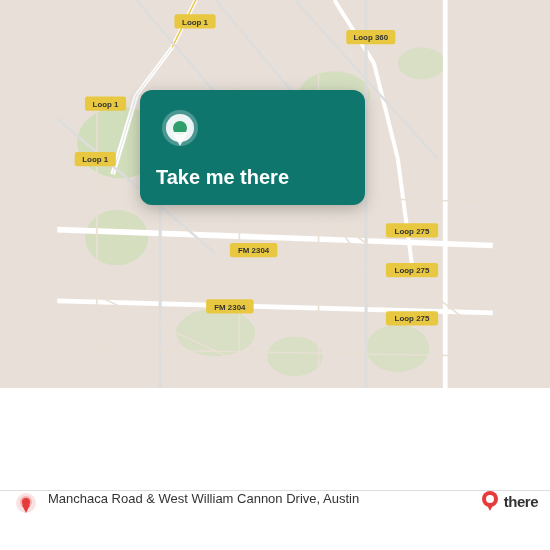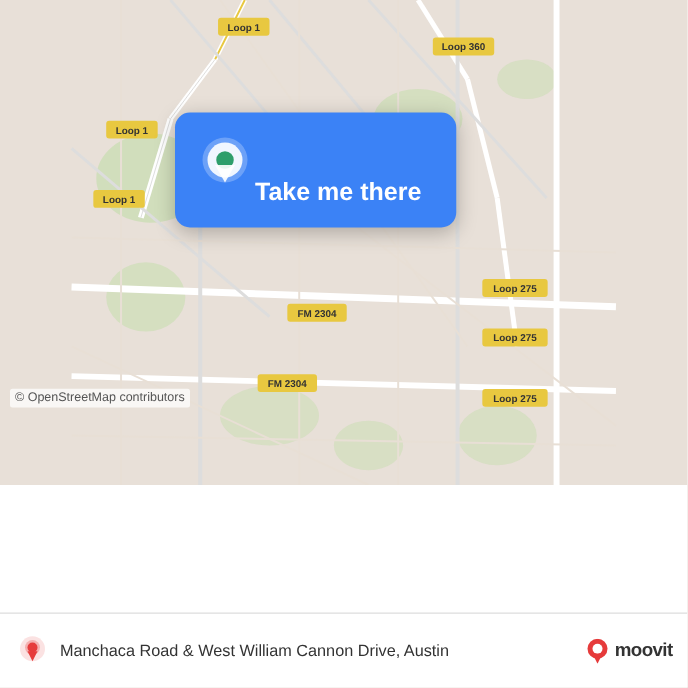--- a/index.html
+++ b/index.html
@@ -26,21 +26,21 @@
       height: 100%;
       position: absolute;
       top: 0; left: 0;
     }
 
     #bottom-bar {
       width: 550px;
       height: 60px;
       background: #fff;
       display: flex;
-      align-items: center;
+      align-items: flex-start;
       padding: 0 12px;
       border-top: 1px solid #ddd;
       position: absolute;
       bottom: 0;
     }
 
     .bottom-location-icon {
       width: 28px;
       height: 28px;
       margin-right: 8px;
@@ -81,25 +81,25 @@
       padding: 2px 4px;
       border-radius: 2px;
     }
 
     
     #card-overlay {
       position: absolute;
       top: 90px;
       left: 140px;
       width: 225px;
-      background: #3b82f6;
+      background: #0f766e;
       border-radius: 12px;
       display: flex;
-      flex-direction: row;
-      align-items: flex-end;
+      flex-direction: column;
+      align-items: flex-start;
       padding: 18px 16px 16px;
       box-shadow: 0 4px 16px rgba(0,0,0,0.25);
       cursor: pointer;
     }
 
     .pin-icon {
       width: 48px;
       height: 48px;
       margin-bottom: 10px;
     }
@@ -196,37 +196,34 @@
 
     <svg class="pin-icon" viewBox="0 0 48 48" xmlns="http://www.w3.org/2000/svg">
       <circle cx="24" cy="20" r="18" fill="rgba(255,255,255,0.25)"></circle>
       <circle cx="24" cy="20" r="14" fill="rgba(255,255,255,0.9)"></circle>
       <circle cx="24" cy="20" r="7" fill="#2e9e6b"></circle>
       <polygon points="24,38 16,24 32,24" fill="rgba(255,255,255,0.9)"></polygon>
     </svg>
     <span class="take-me-text">Take me there</span>
   </div>
 
-  <div class="copyright-bar">
-    <span>© OpenStreetMap contributors</span>
-  </div>
 </div>
 
 <div id="bottom-bar">
 
   <svg class="bottom-location-icon" viewBox="0 0 28 28" xmlns="http://www.w3.org/2000/svg">
     <circle cx="14" cy="12" r="10" fill="#e63b3b" opacity="0.15"></circle>
     <circle cx="14" cy="11" r="6" fill="#e63b3b" opacity="0.3"></circle>
     <circle cx="14" cy="11" r="4" fill="#e63b3b"></circle>
     <polygon points="14,22 10,14 18,14" fill="#e63b3b"></polygon>
   </svg>
 
   <span class="bottom-text">Manchaca Road &amp; West William Cannon Drive, Austin</span>
 
   <div class="moovit-logo">
     <svg class="moovit-pin" viewBox="0 0 20 20" xmlns="http://www.w3.org/2000/svg">
       <circle cx="10" cy="8" r="8" fill="#e63b3b"></circle>
       <circle cx="10" cy="8" r="4" fill="white"></circle>
       <polygon points="10,20 6,12 14,12" fill="#e63b3b"></polygon>
     </svg>
-    <span class="moovit-text">moovit</span>
+    <span class="moovit-text">there</span>
   </div>
 </div>
 
 </body></html>

